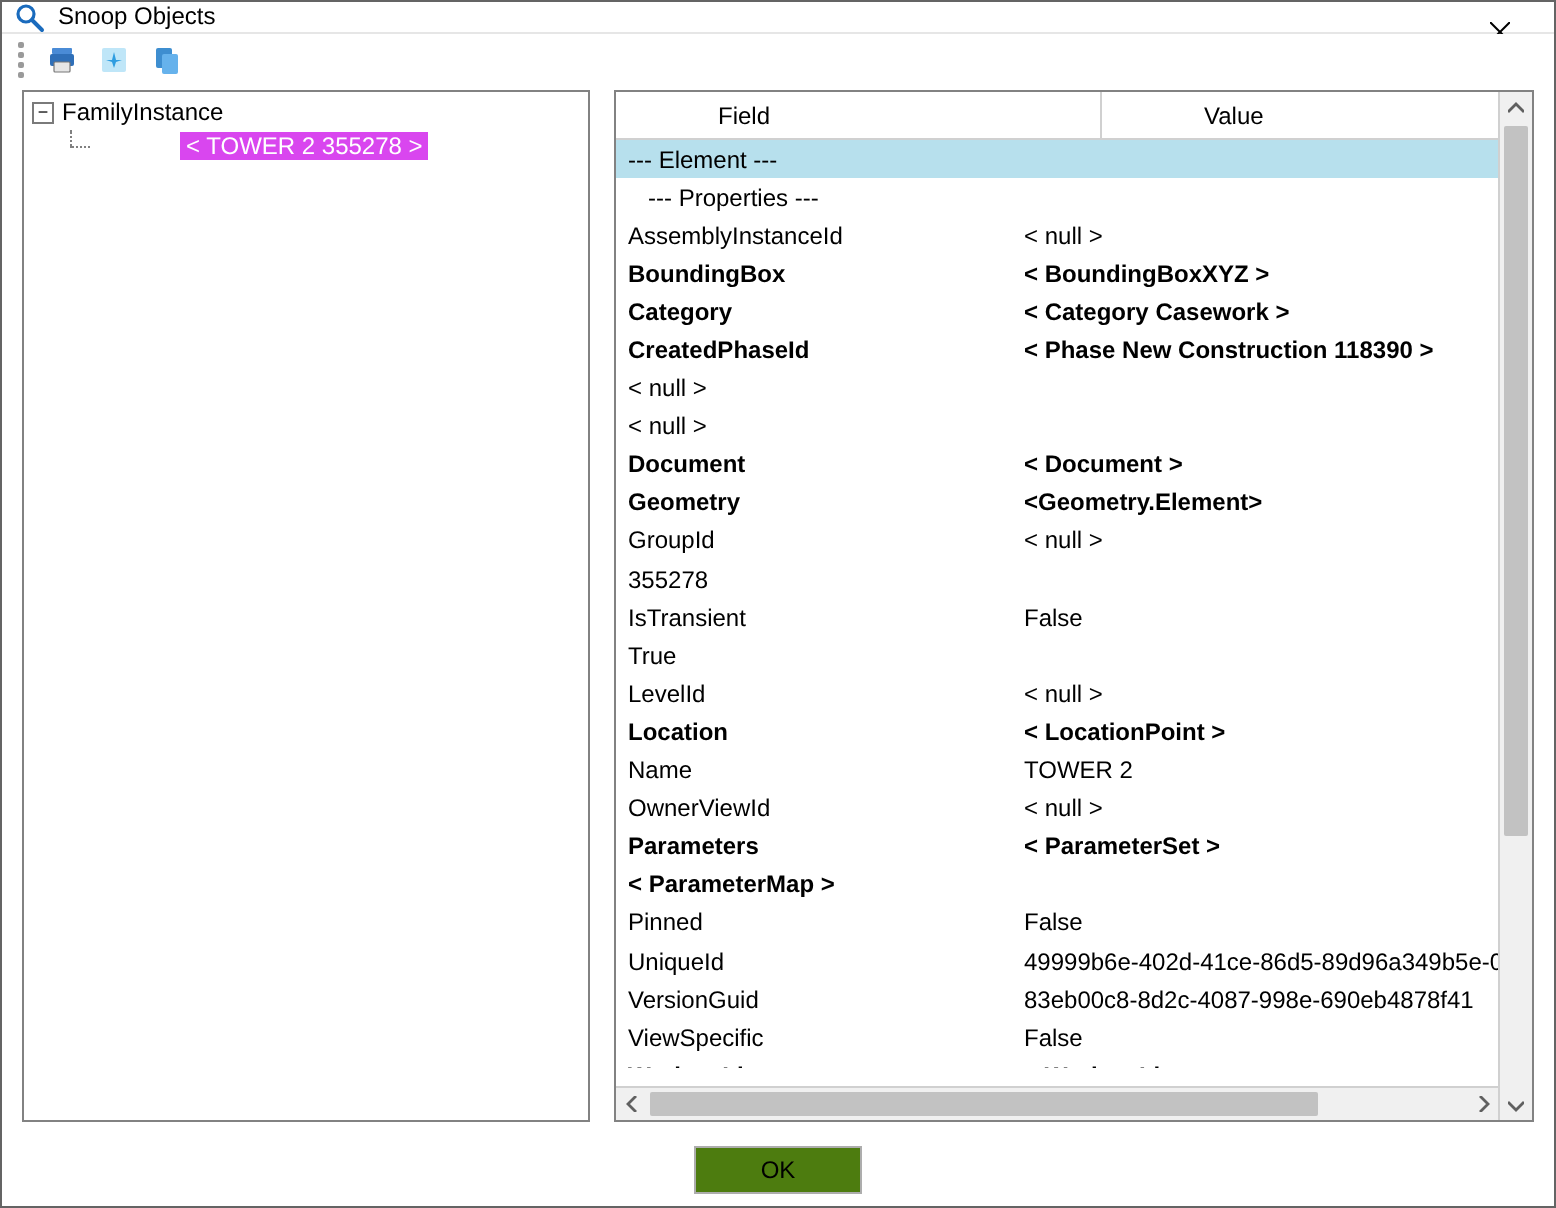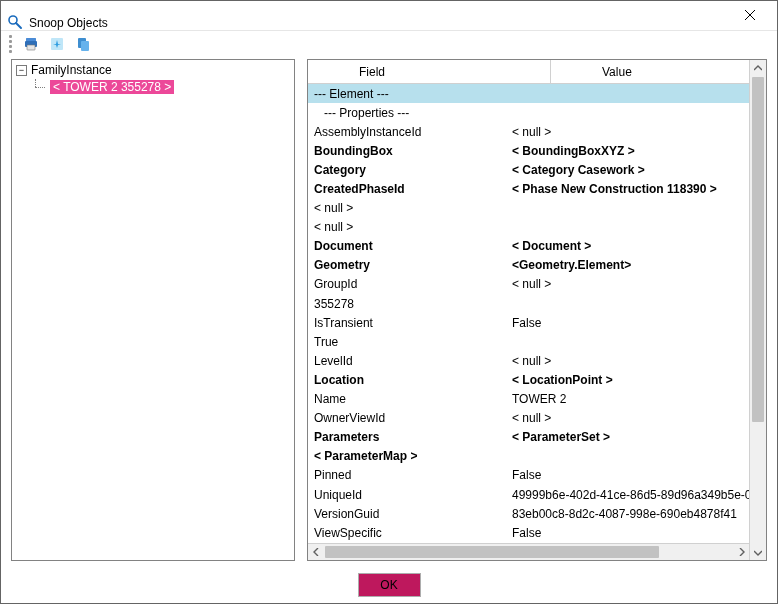--- a/index.html
+++ b/index.html
@@ -14,23 +14,23 @@
     width: 778px;
     height: 604px;
     border: 1px solid #646464;
     background: #fff;
     display: flex;
     flex-direction: column;
     position: relative;
   }
   
   .titlebar {
-    height: 30px;
+    height: 16px;
     display: flex;
-    align-items: flex-end;
+    align-items: flex-start;
     border-bottom: 1px solid #e6e6e6;
     padding: 0 4px 0 6px;
     background: #fff;
   }
   .titlebar .app-icon {
     width: 16px; height:16px;
     margin-right: 6px;
     display:flex; align-items:center; justify-content:center;
   }
   .titlebar .title { font-size: 12px; color:#000; flex:1; }
@@ -97,21 +97,21 @@
   .tree-dotted {
     width:14px; height:16px; position:relative; margin-right:2px;
   }
   .tree-dotted::before{
     content:""; position:absolute; left:1px; top:0; bottom:8px; border-left:1px dotted #808080;
   }
   .tree-dotted::after{
     content:""; position:absolute; left:1px; top:8px; width:10px; border-top:1px dotted #808080;
   }
   .tree-selected {
-    background:#ec4899; color:#fff; padding:0 3px; display:inline-block;
+    background:#d946ef; color:#fff; padding:0 3px; display:inline-block;margin-left:40px;
   }
 
   
   .grid-panel {
     flex:1;
     display:flex;
     border:1px solid #828282;
     position:relative;
     overflow:hidden;
   }
@@ -187,22 +187,22 @@
     background:#c2c2c2; border-radius:1px;
   }
 
   
   .footer {
     height:36px;
     display:flex; align-items:center; justify-content:center;
     background:#fff;
   }
   .ok-btn {
-    width:63px; height:24px;
-    background:#be185d;
+    width:84px; height:24px;
+    background:#4d7c0f;
     border:1px solid #adadad;
     font-size:12px;
     cursor:pointer;
     display:flex; align-items:center; justify-content:center;
   }
 
   svg { display:block; }
 </style>
 </head>
 <body>

